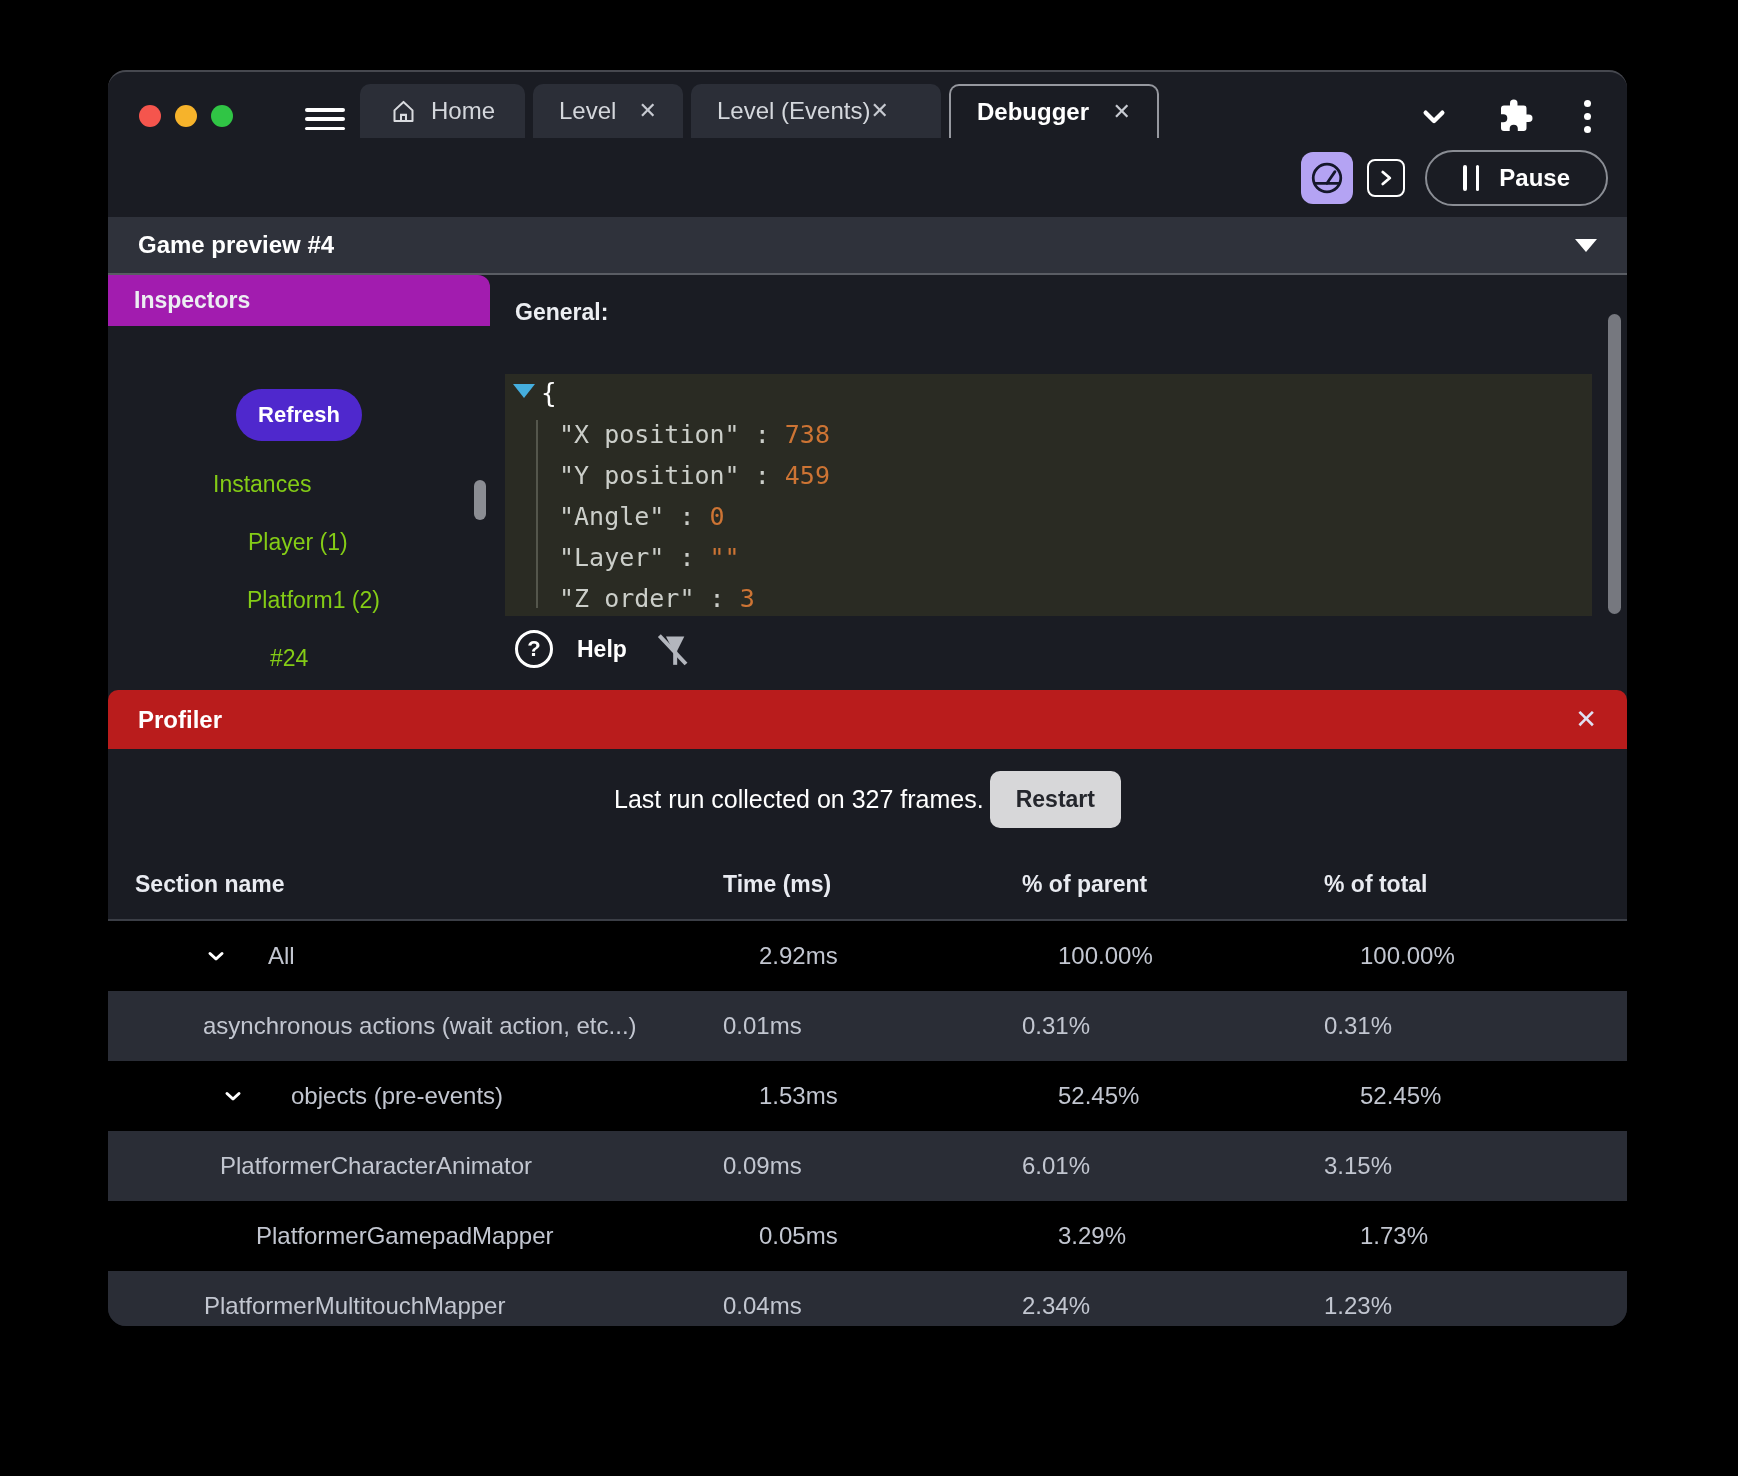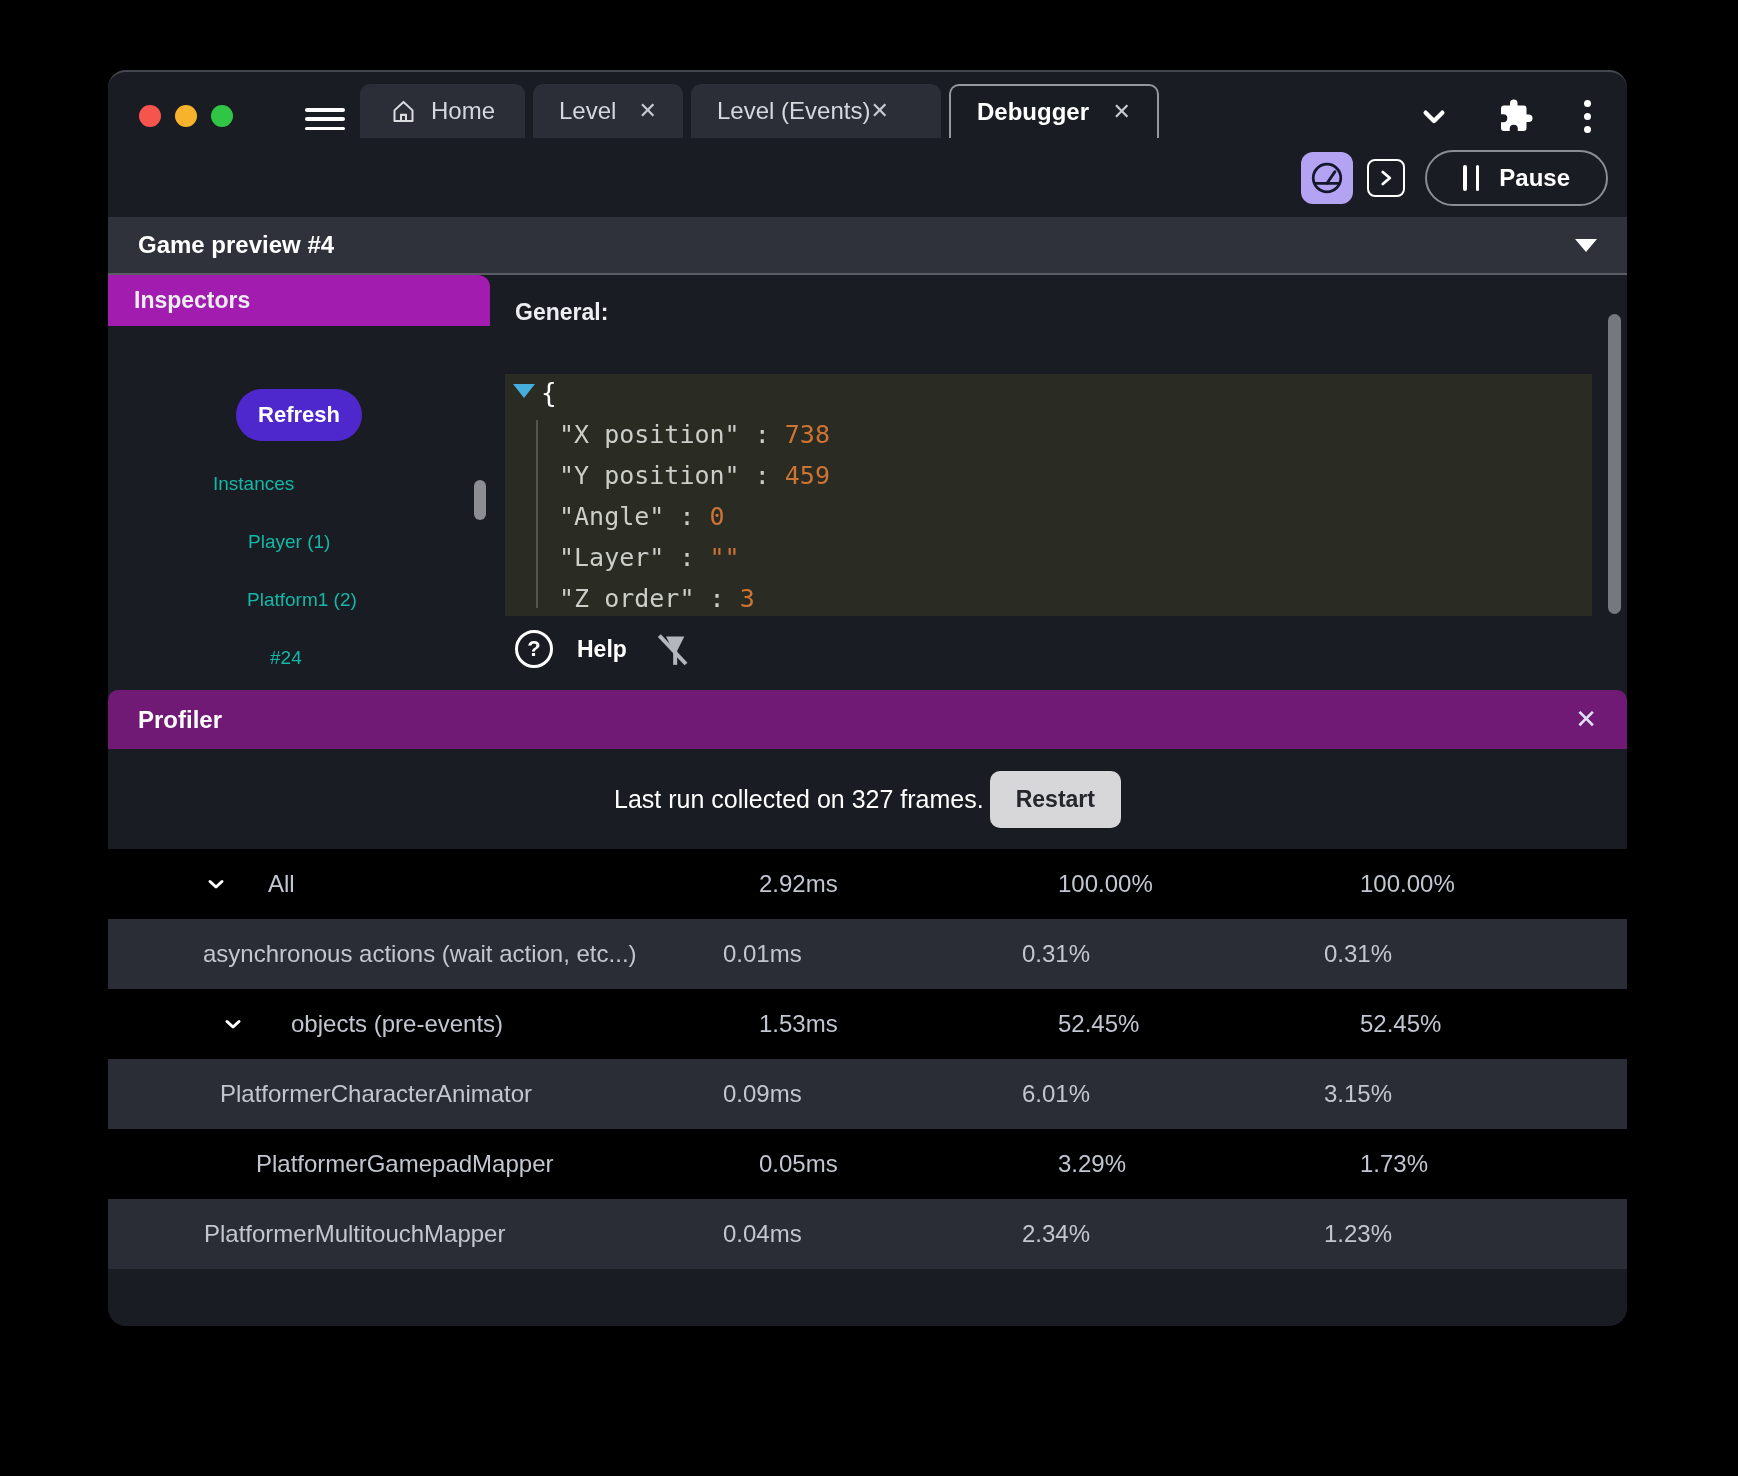--- a/index.html
+++ b/index.html
@@ -53,21 +53,21 @@
   
   .main { height:412px; flex:0 0 412px; display:flex; position:relative; }
   .inspectors { width:382px; flex:0 0 382px; display:flex; flex-direction:column; position:relative; }
   .insp-head { height:54px; background:#a21caf; border-radius:0 12px 0 0; display:flex;
     align-items:center; padding-left:26px; font-size:23px; font-weight:bold; color:#eceef2; }
   .insp-body { flex:1; padding-top:63px; }
   .refresh { display:block; margin:0 auto; width:126px; height:52px; border-radius:26px;
     background:#4f28cd; color:#fff; font-weight:bold; font-size:22px; border:none; cursor:pointer;
     font-family:inherit; }
   .insp-list { margin-top:14px; }
-  .insp-item { height:58px; display:flex; align-items:center; font-size:19px; color:#14b8a6; cursor:pointer; }
+  .insp-item { height:58px; display:flex; align-items:center; font-size:23px; color:#84cc16; cursor:pointer; }
   .insp-item.lv0 { padding-left:105px; }
   .insp-item.lv1 { padding-left:140px; }
   .insp-item.lv2 { padding-left:139px; }
   .insp-item.lv3 { padding-left:162px; }
   .insp-scroll { position:absolute; right:4px; top:205px; width:12px; height:40px;
     border-radius:6px; background:#8b8d93; }
   .general { flex:1; position:relative; padding-left:25px; }
   .general-title { margin-top:24px; font-size:23px; font-weight:bold; color:#eceef2; }
   .jsonbox { position:absolute; left:15px; right:35px; top:99px; height:242px; background:#2a2b23; }
   .tri { position:absolute; left:8px; top:10px; width:0; height:0;
@@ -80,21 +80,21 @@
   .jline { height:41px; line-height:41px; font-family:"DejaVu Sans Mono", monospace; font-size:25px; }
   .jkey, .jsep { color:#cbcec9; }
   .jval { color:#cd7434; }
   .helprow { position:absolute; left:25px; top:348px; height:52px; display:flex; align-items:center; gap:24px; }
   .helpicon { width:38px; height:38px; border-radius:50%; border:3px solid #fff; display:flex;
     align-items:center; justify-content:center; font-weight:bold; font-size:22px; color:#fff; }
   .helplabel { font-size:23px; font-weight:bold; color:#fff; cursor:pointer; }
   .main-scroll { position:absolute; right:6px; top:39px; width:13px; height:300px;
     border-radius:7px; background:#76787f; }
   
-  .prof-head { height:59px; flex:0 0 59px; margin-top:3px; background:#701a75;
+  .prof-head { height:59px; flex:0 0 59px; margin-top:3px; background:#b91c1c;
     border-radius:10px 10px 0 0; display:flex; align-items:center; padding:0 30px;
     font-size:24px; font-weight:bold; color:#fff; }
   .prof-head .x { margin-left:auto; font-size:26px; font-weight:400; color:#dfe1f2; cursor:pointer; }
   .prof-status { height:100px; flex:0 0 100px; display:flex; align-items:center; justify-content:center;
     font-size:25px; color:#fff; }
   .restart { margin-left:6px; background:#d7d7d9; color:#24262c; font-weight:bold; font-size:23px;
     border:none; border-radius:10px; padding:15px 26px; cursor:pointer; font-family:inherit; }
   .row-grid { display:grid; grid-template-columns:615px 299px 302px 1fr; align-items:center; }
   .thead { height:72px; flex:0 0 72px; border-bottom:2px solid #3b3e46; font-weight:bold;
     font-size:23px; color:#e9ebf1; }
@@ -247,20 +247,26 @@
 
     <div class="prof-head">
       <span>Profiler</span>
       <span class="x">✕</span>
     </div>
     <div class="prof-status">
       <span>Last run collected on 327 frames.</span>
       <button class="restart">Restart</button>
     </div>
 
+    <div class="thead row-grid">
+      <span>Section name</span>
+      <span>Time (ms)</span>
+      <span>% of parent</span>
+      <span>% of total</span>
+    </div>
 
     <div class="trow dark row-grid">
       <span class="namecell" style="padding-left:60px; gap:40px">
         <svg class="chev" width="24" height="24" viewBox="0 0 24 24" style="cursor:pointer">
           <polyline points="6 9.5 12 15 18 9.5" fill="none" stroke="#fff" stroke-width="3" stroke-linecap="round" stroke-linejoin="round"></polyline>
         </svg>
         <span>All</span>
       </span>
       <span>2.92ms</span>
       <span>100.00%</span>

